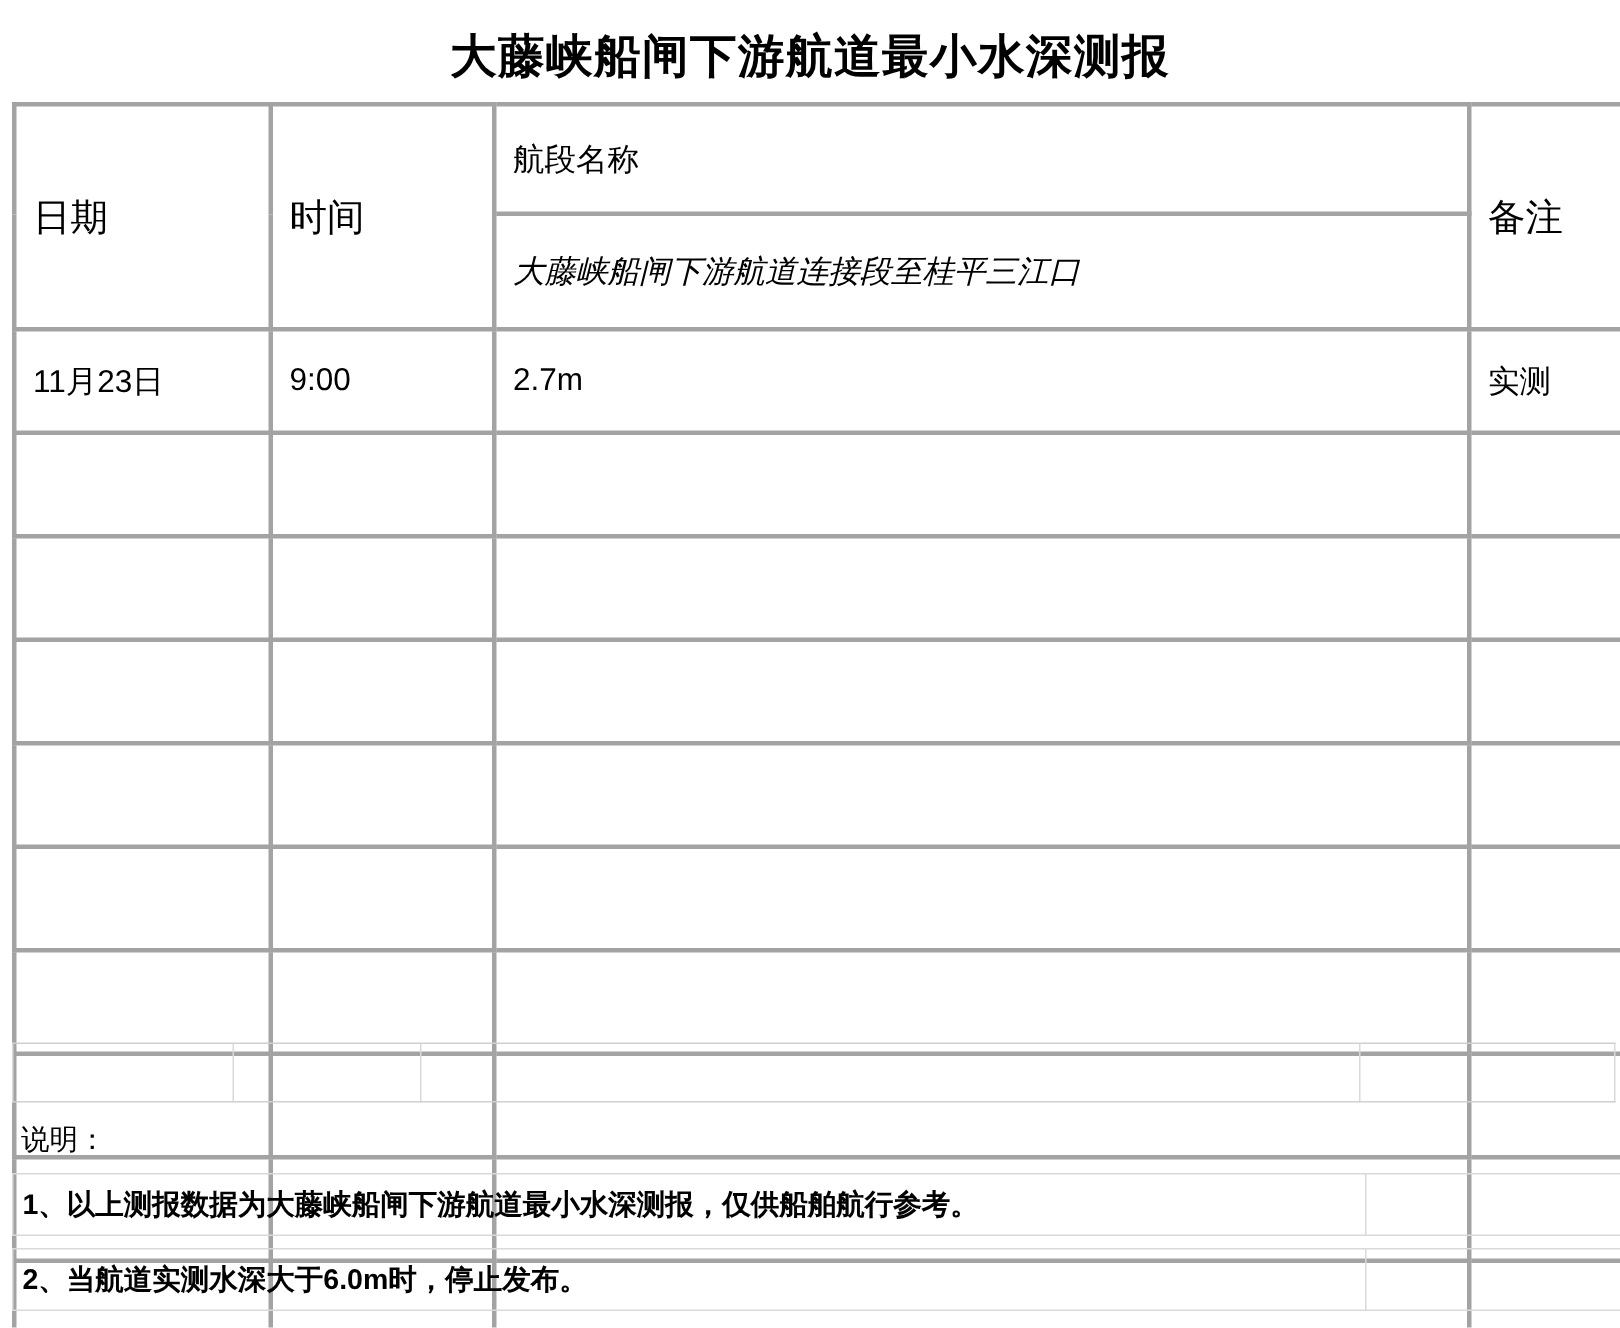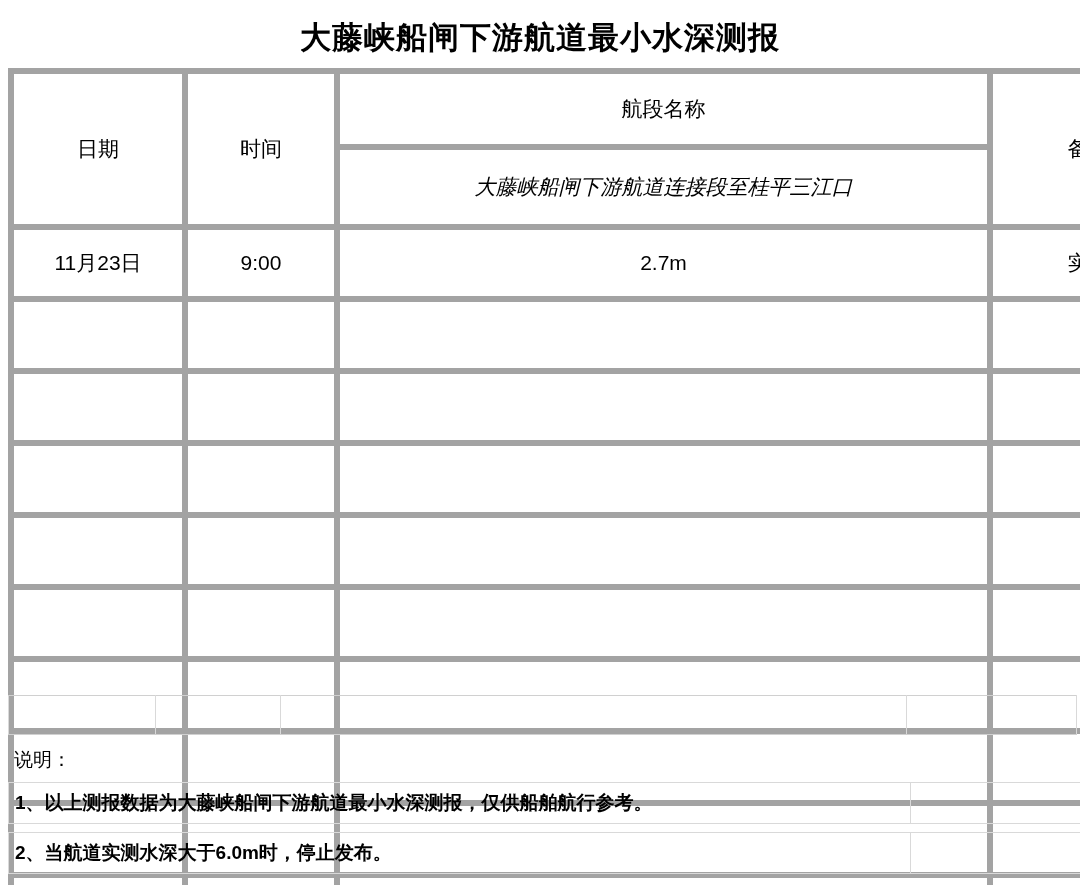--- a/index.html
+++ b/index.html
@@ -42,33 +42,33 @@
   
   .main-table {
     position: absolute;
     left: 8px;
     top: 68px;
     width: 1064px;
     border-collapse: collapse;
     table-layout: fixed;
   }
   .main-table td, .main-table th {
-    border: 6px solid #a3a3a3;
-    text-align: center;
+    border: 3px solid #a3a3a3;
+    text-align: left;
     vertical-align: middle;
     font-weight: normal;
     padding: 11px;
   }
   .c-date   { width: 146px; }
   .c-time   { width: 124px; }
   .c-seg    { width: 625px; }
   .c-note   { width: 169px; }
 
   .hdr-cell {
-    font-size: 21px;
+    font-size: 25px;
     height: 100px;
   }
   .seg-title {
     font-size: 21px;
     height: 48px;
   }
   .seg-sub {
     font-size: 21px;
     height: 52px;
     font-style: italic;

